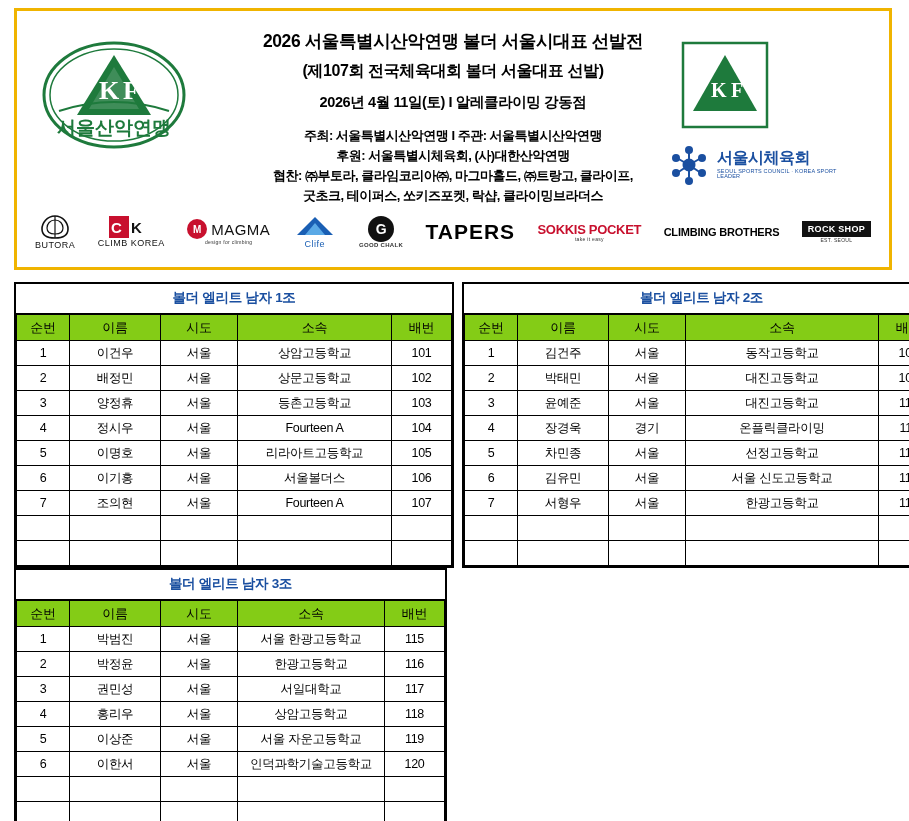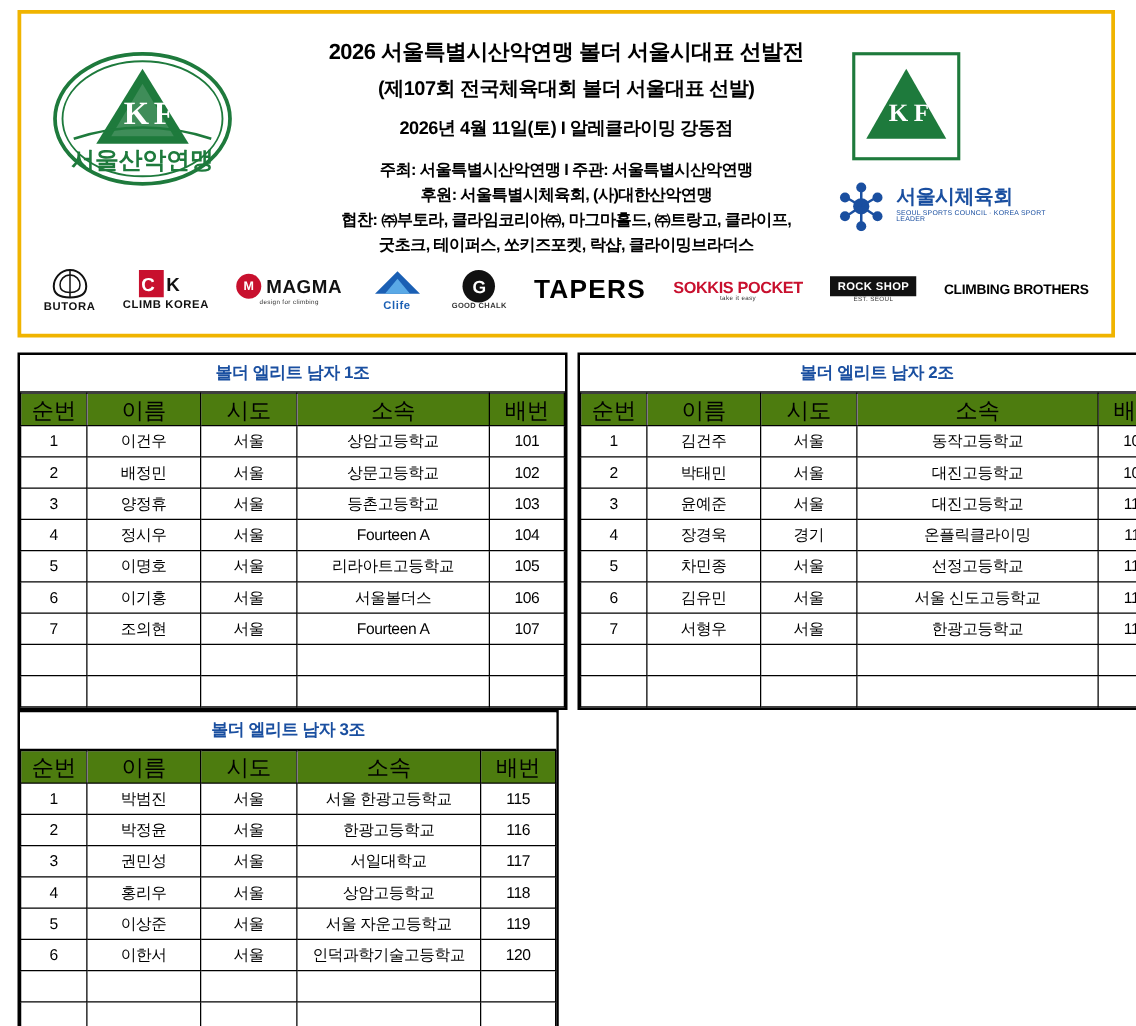--- a/index.html
+++ b/index.html
@@ -136,21 +136,21 @@
   }
   .sp {
     display: flex;
     flex-direction: column;
     align-items: center;
     justify-content: center;
     height: 54px;
   }
   .sp-label {
     font-size: 9px;
-    font-weight: bold;
+    font-weight: normal;
     letter-spacing: 0.5px;
     color: #111;
   }
   .sp-sub {
     font-size: 5px;
     color: #333;
     letter-spacing: 0.3px;
   }
 
   .butora-mark {
@@ -218,23 +218,23 @@
     height: 24px;
     font-size: 12.5px;
     text-align: center;
     vertical-align: middle;
     letter-spacing: -0.3px;
     padding: 0 2px;
     overflow: hidden;
     white-space: nowrap;
   }
   thead th {
-    background: #4d7c0f;
+    background: #84cc16;
     font-weight: normal;
-    font-size: 18px;
+    font-size: 13px;
     height: 25px;
     text-align: center;
   }
   td.col-no   { width: 48px; }
   td.col-name { width: 86px; }
   td.col-city { width: 72px; }
   td.col-bib  { width: 55px; }
   th.col-no   { width: 48px; }
   th.col-name { width: 86px; }
   th.col-city { width: 72px; }
@@ -346,26 +346,26 @@
       <div class="sp">
         <span class="tapers-label">TAPERS</span>
       </div>
 
       <div class="sp">
         <span class="sp-red">SOKKIS POCKET</span>
         <span class="sp-sub">take it easy</span>
       </div>
 
       <div class="sp">
+        <span class="cb-label">CLIMBING BROTHERS</span>
+      </div>
+
+      <div class="sp">
         <span class="rockshop-box">ROCK SHOP</span>
         <span class="sp-sub">EST. SEOUL</span>
-      </div>
-
-      <div class="sp">
-        <span class="cb-label">CLIMBING BROTHERS</span>
       </div>
 
     </div>
   </div>
 </div>
 
 <div class="tbl-wrap" id="table-m1">
   <table>
     <caption>볼더 엘리트 남자 1조</caption>
     <thead>

